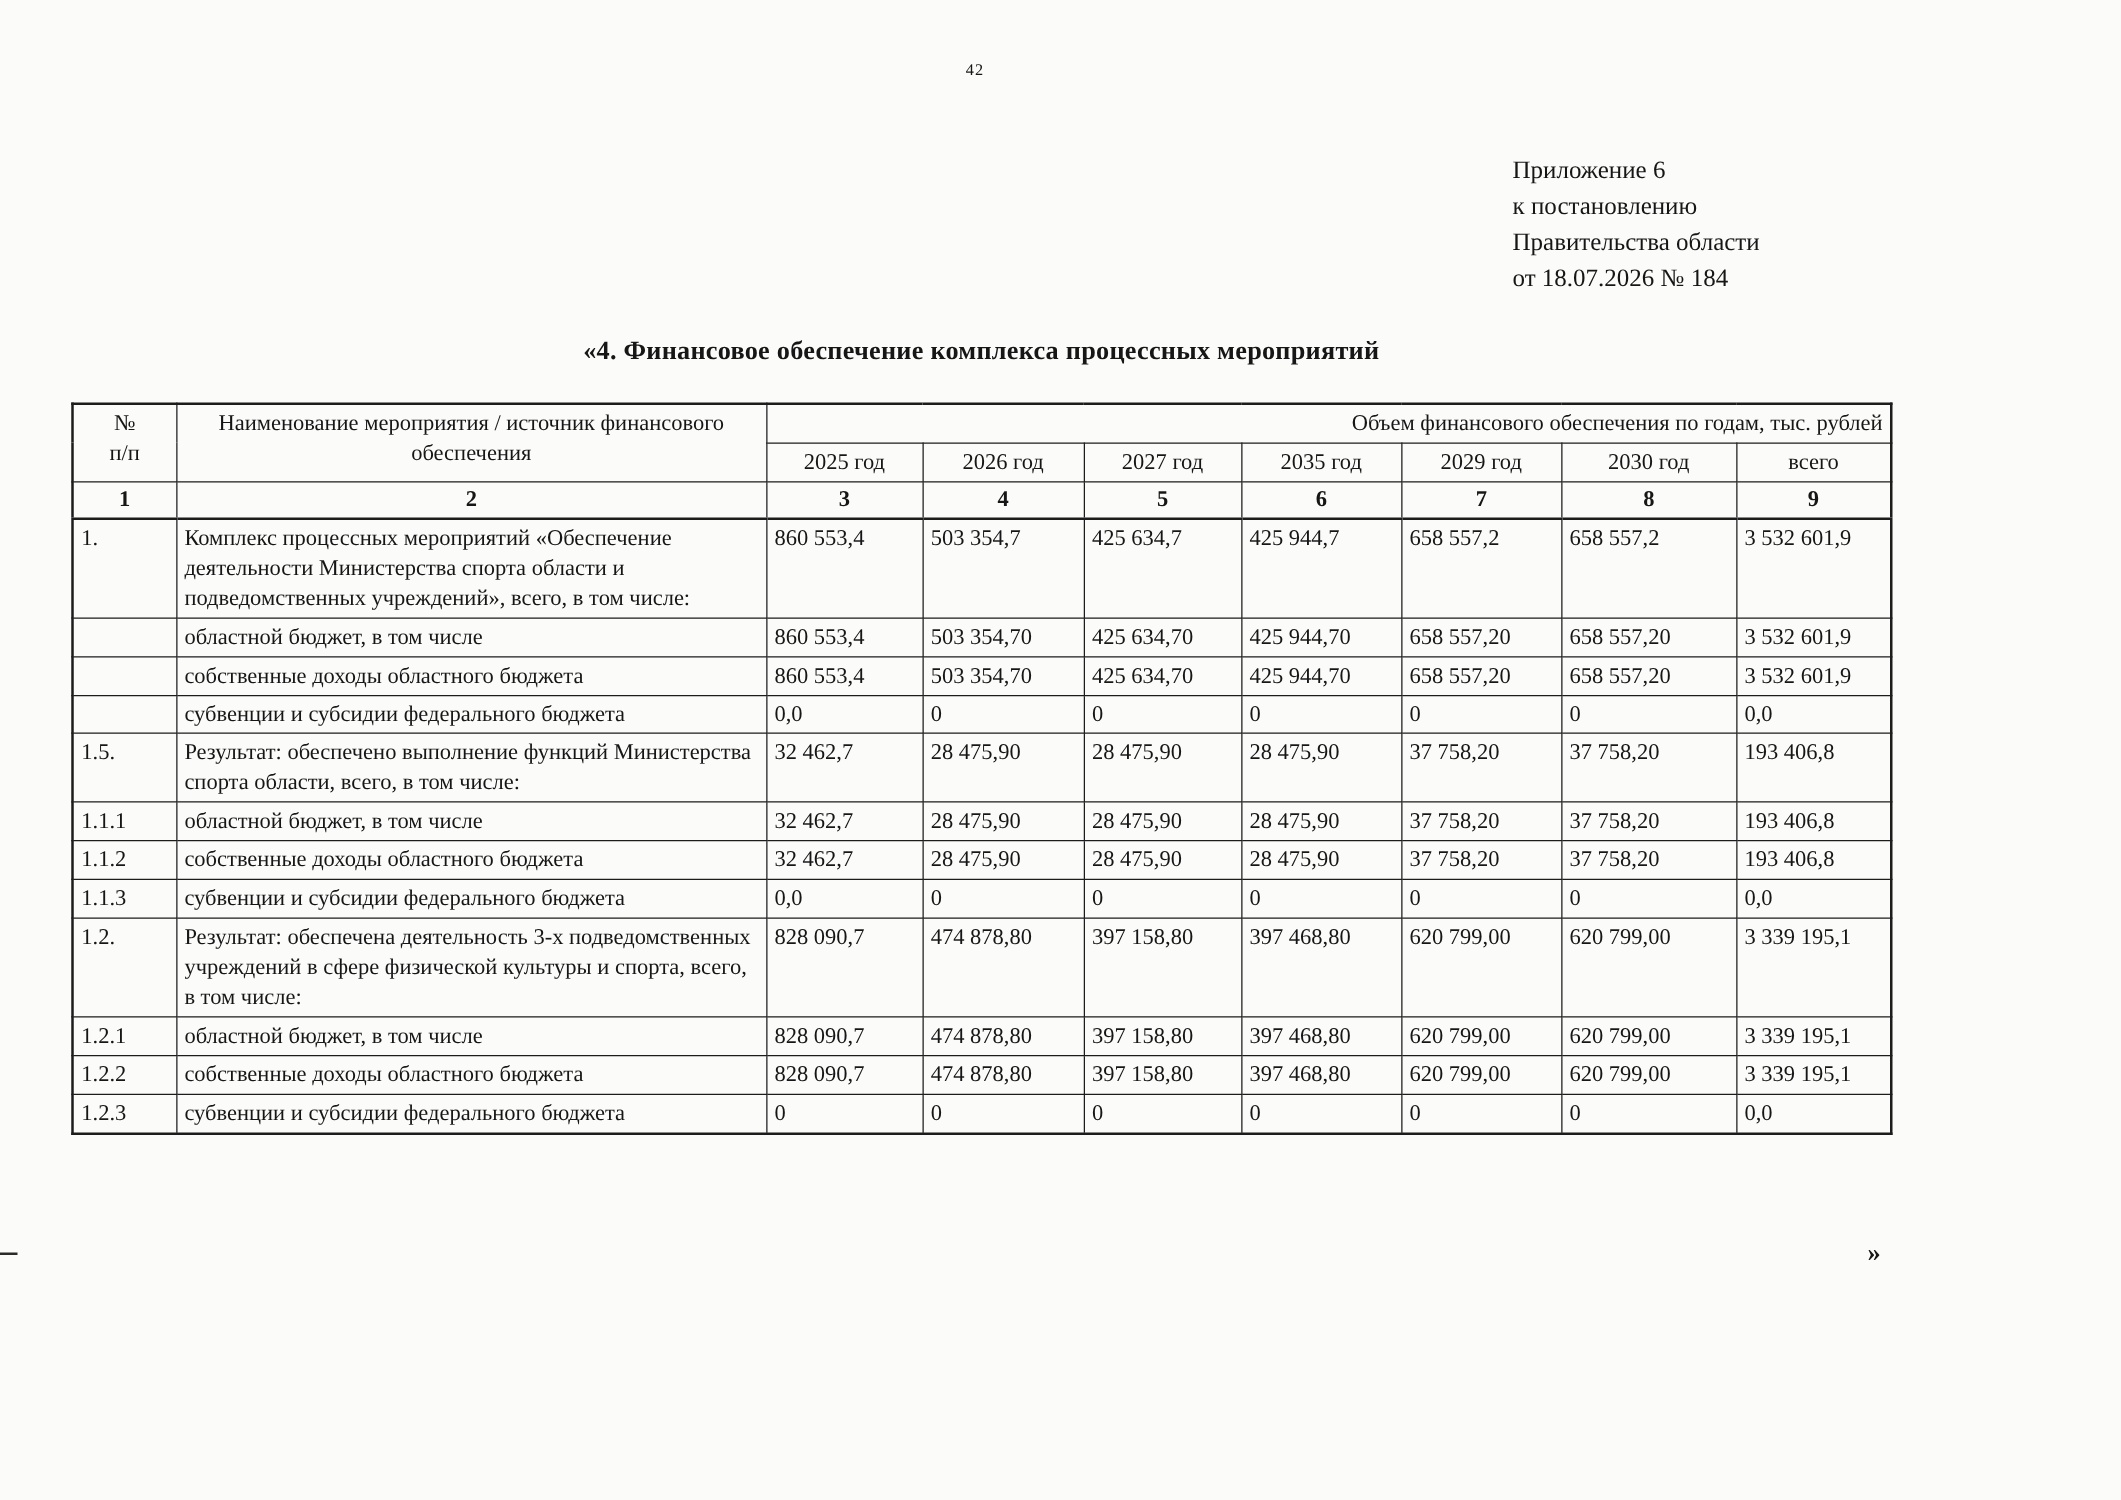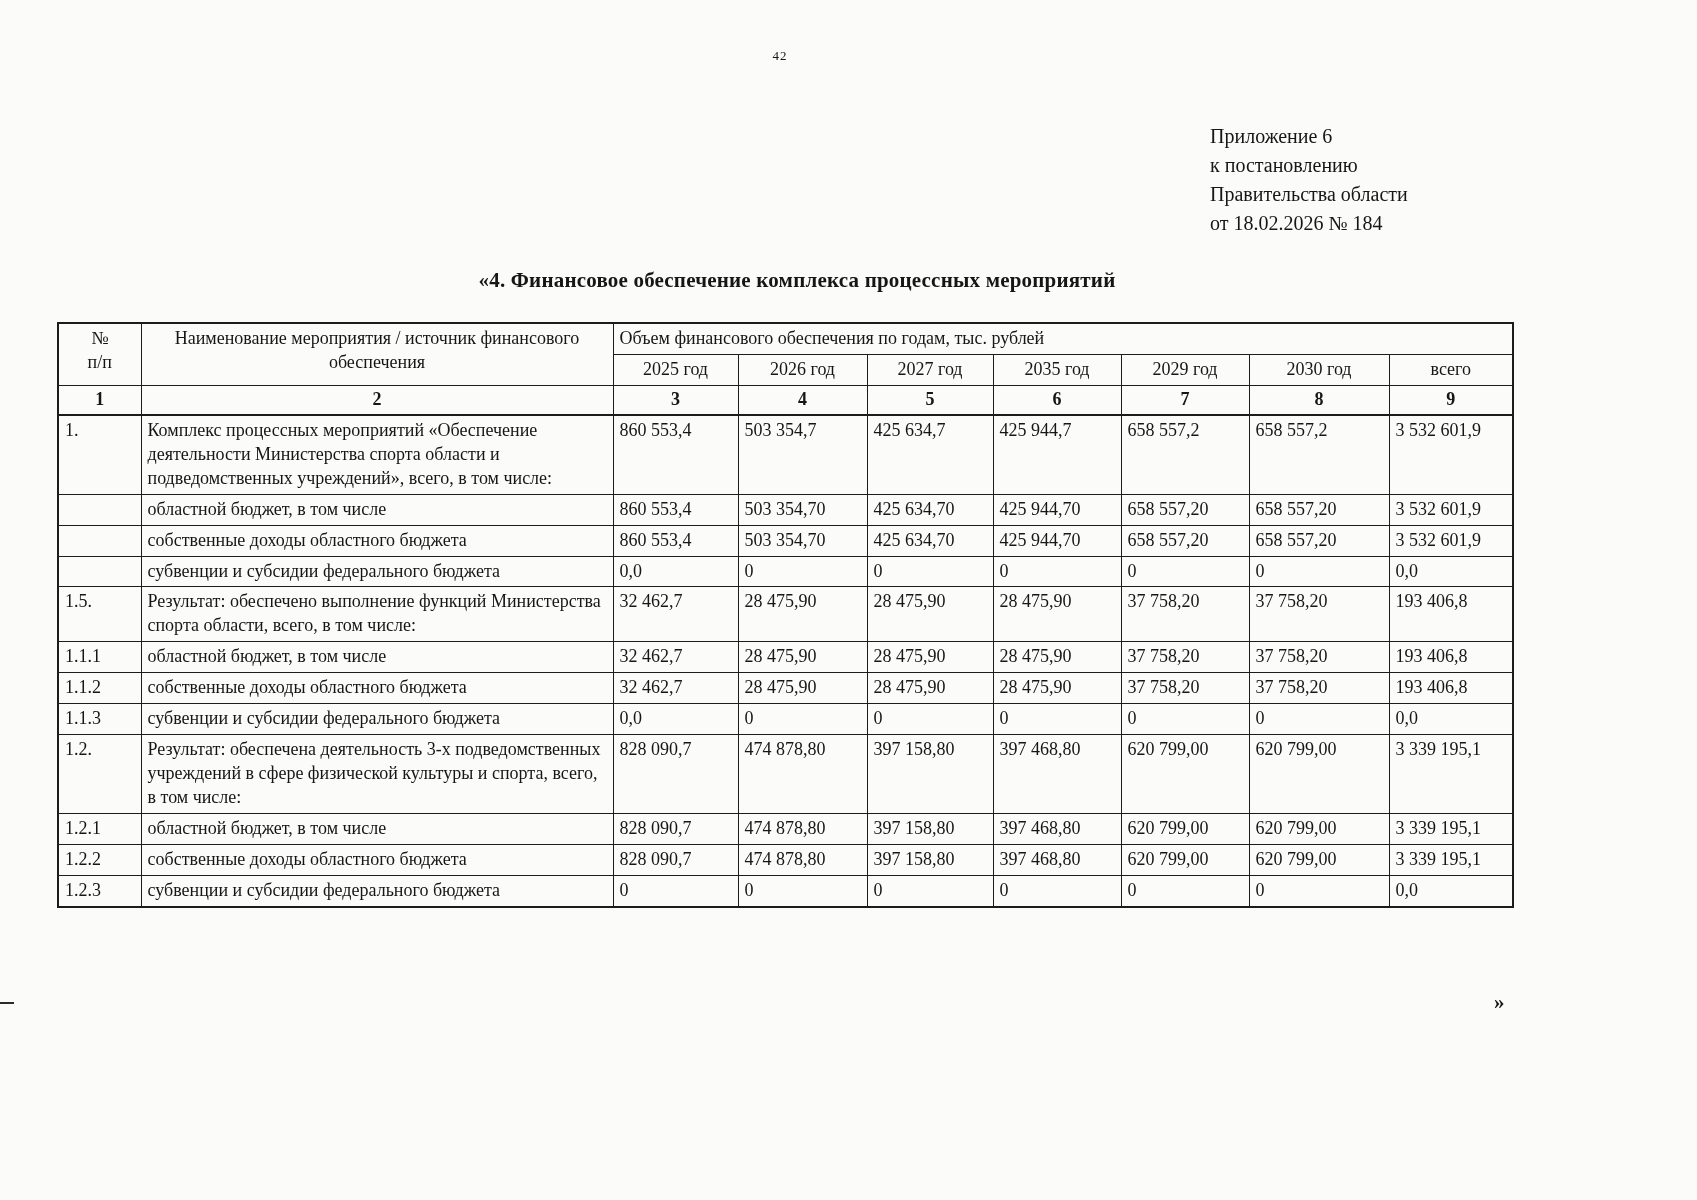--- a/index.html
+++ b/index.html
@@ -28,21 +28,21 @@
     position: absolute;
     left: 1210px;
     top: 122px;
     font-size: 20px;
     line-height: 1.45;
   }
 
   .doc-title {
     position: absolute;
     top: 268px;
-    left: 12px;
+    left: 0;
     width: 1570px;
     text-align: center;
     font-weight: bold;
     font-size: 21px;
     letter-spacing: 0.2px;
   }
 
   table.finance-table {
     position: absolute;
     left: 57px;
@@ -62,21 +62,21 @@
     font-weight: normal;
     line-height: 1.33;
   }
 
   th.h-num {
     text-align: center;
     white-space: pre-line;
     vertical-align: top;
   }
   th.h-name { text-align: center; vertical-align: top; margin-top: 36px; }
-  th.h-group { text-align: left; }
+  th.h-group { text-align: right; }
   th.h-year { text-align: center; vertical-align: middle; padding: 6px 2px; margin-top: 40px; }
 
   tr.index-row td {
     text-align: center;
     font-weight: bold;
     padding: 2px 4px;
     border-bottom: 2.4px solid #1c1c1c;
   }
 
   td.cell-num { text-align: left; padding-left: 8px; }
@@ -102,21 +102,21 @@
 </style>
 </head>
 <body>
 
 <div class="page-number">42</div>
 
 <div class="appendix-block">
   <div>Приложение 6</div>
   <div>к постановлению</div>
   <div>Правительства области</div>
-  <div>от 18.02.2026 № 184</div>
+  <div>от 18.07.2026 № 184</div>
 </div>
 
 <div class="doc-title">«4. Финансовое обеспечение комплекса процессных мероприятий</div>
 
 <table class="finance-table">
   <colgroup>
     <col style="width:83px">
     <col style="width:472px">
     <col style="width:125px">
     <col style="width:129px">

